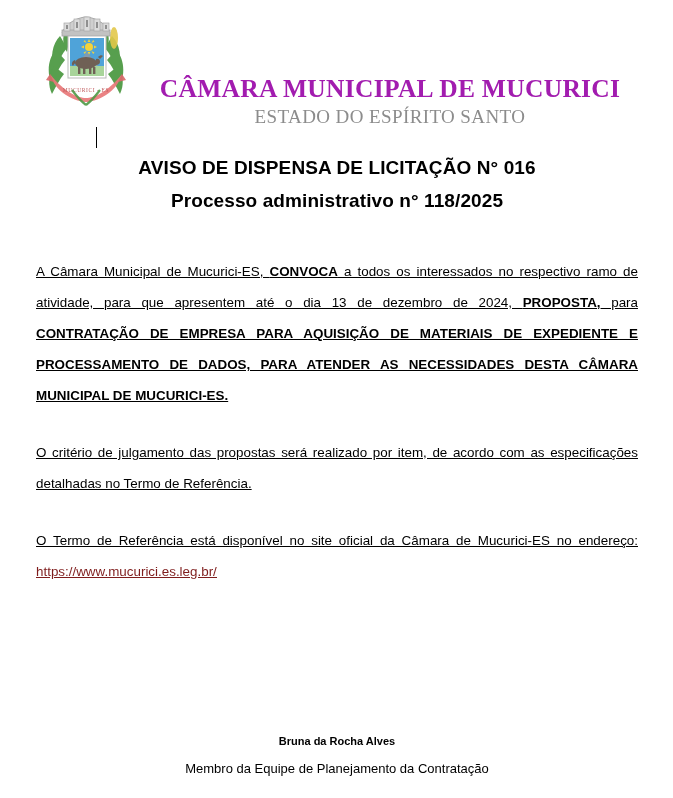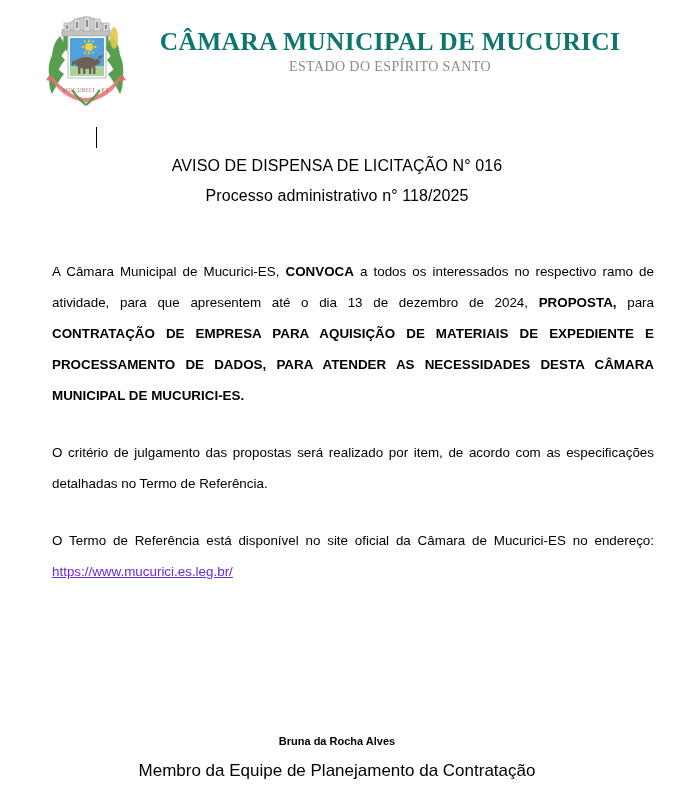--- a/index.html
+++ b/index.html
@@ -36,27 +36,28 @@
     left: 140px;
     top: 28px;
     width: 500px;
     text-align: center;
   }
   .org-title {
     font-family: "Liberation Serif", "DejaVu Serif", serif;
     font-weight: bold;
     font-size: 25.5px;
     letter-spacing: 0.3px;
-    color: #0f766e;
+    color: #a21caf;
     line-height: 1.1;
     white-space: nowrap;
+    margin-top: 47px;
   }
   .org-sub {
     font-family: "Liberation Serif", "DejaVu Serif", serif;
-    font-size: 14px;
+    font-size: 19px;
     letter-spacing: 0.4px;
     color: #8c8c8c;
     line-height: 1.25;
     margin-top: 2px;
     white-space: nowrap;
   }
 
   
   .caret {
     position: absolute;
@@ -75,72 +76,73 @@
     width: 602px;
   }
   .title-block {
     position: absolute;
     left: 0;
     top: 158px;
     width: 602px;
     text-align: center;
   }
   .title-line {
-    font-size: 16px;
-    font-weight: normal;
+    font-size: 19px;
+    font-weight: bold;
     line-height: 1.0;
     letter-spacing: 0.1px;
   }
   .title-line.second {
     margin-top: 14px;
   }
 
   .body-block {
     position: absolute;
-    left: 16px;
+    left: 0;
     top: 256px;
     width: 602px;
+    text-decoration: underline;
   }
   p.para {
     margin: 0;
     font-size: 13.4px;
     line-height: 31px;
     text-align: justify;
     text-justify: inter-word;
   }
   p.para.center {
     text-align: center;
   }
   .sp-1 { height: 26px; }
   .sp-2 { height: 26px; }
   .sp-3 { height: 26px; }
   .sp-4 { height: 21px; }
 
   b.strong { font-weight: bold; }
   span.reg { font-weight: normal; }
 
   a.doclink {
-    color: #6d28d9;
+    color: #7f1d1d;
     text-decoration: underline;
   }
 
   .sign-block {
     position: absolute;
     left: 0;
     top: 736px;
     width: 602px;
     text-align: center;
   }
   .sign-name {
     font-size: 11px;
     font-weight: bold;
     line-height: 1.0;
   }
   .sign-role {
-    font-size: 17px;
+    font-size: 13px;
     line-height: 1.0;
     margin-top: 15px;
   }
 </style>
 </head>
 <body>
 
 <div class="doc-header">
 
   <div class="emblem">

